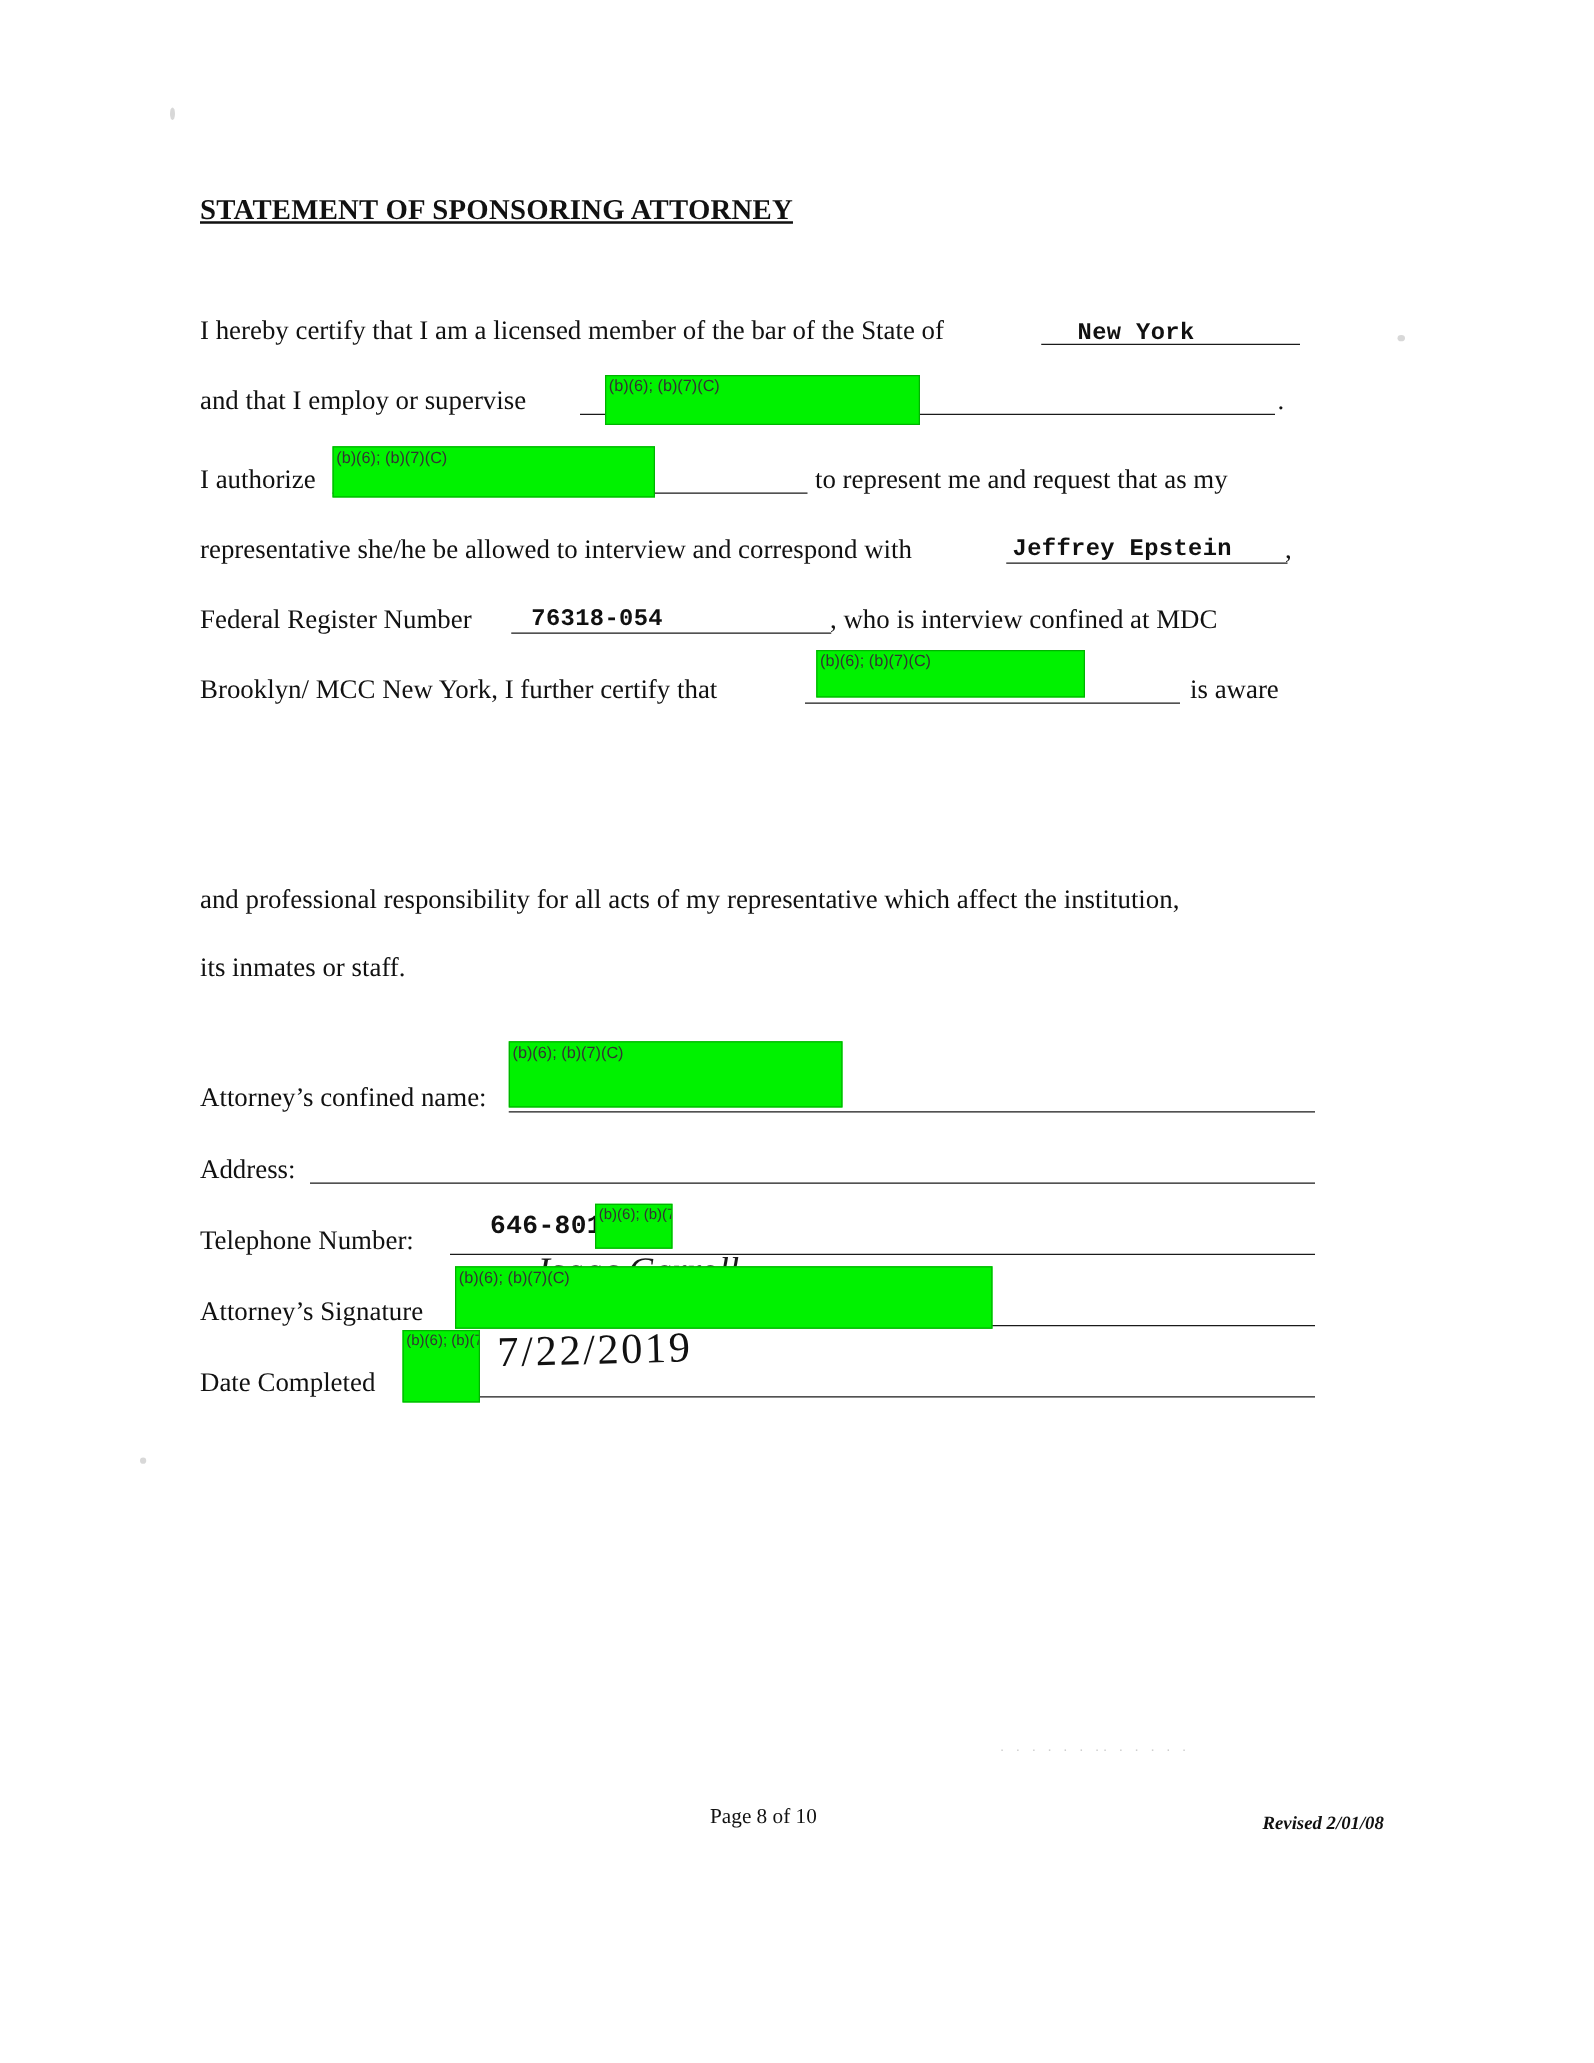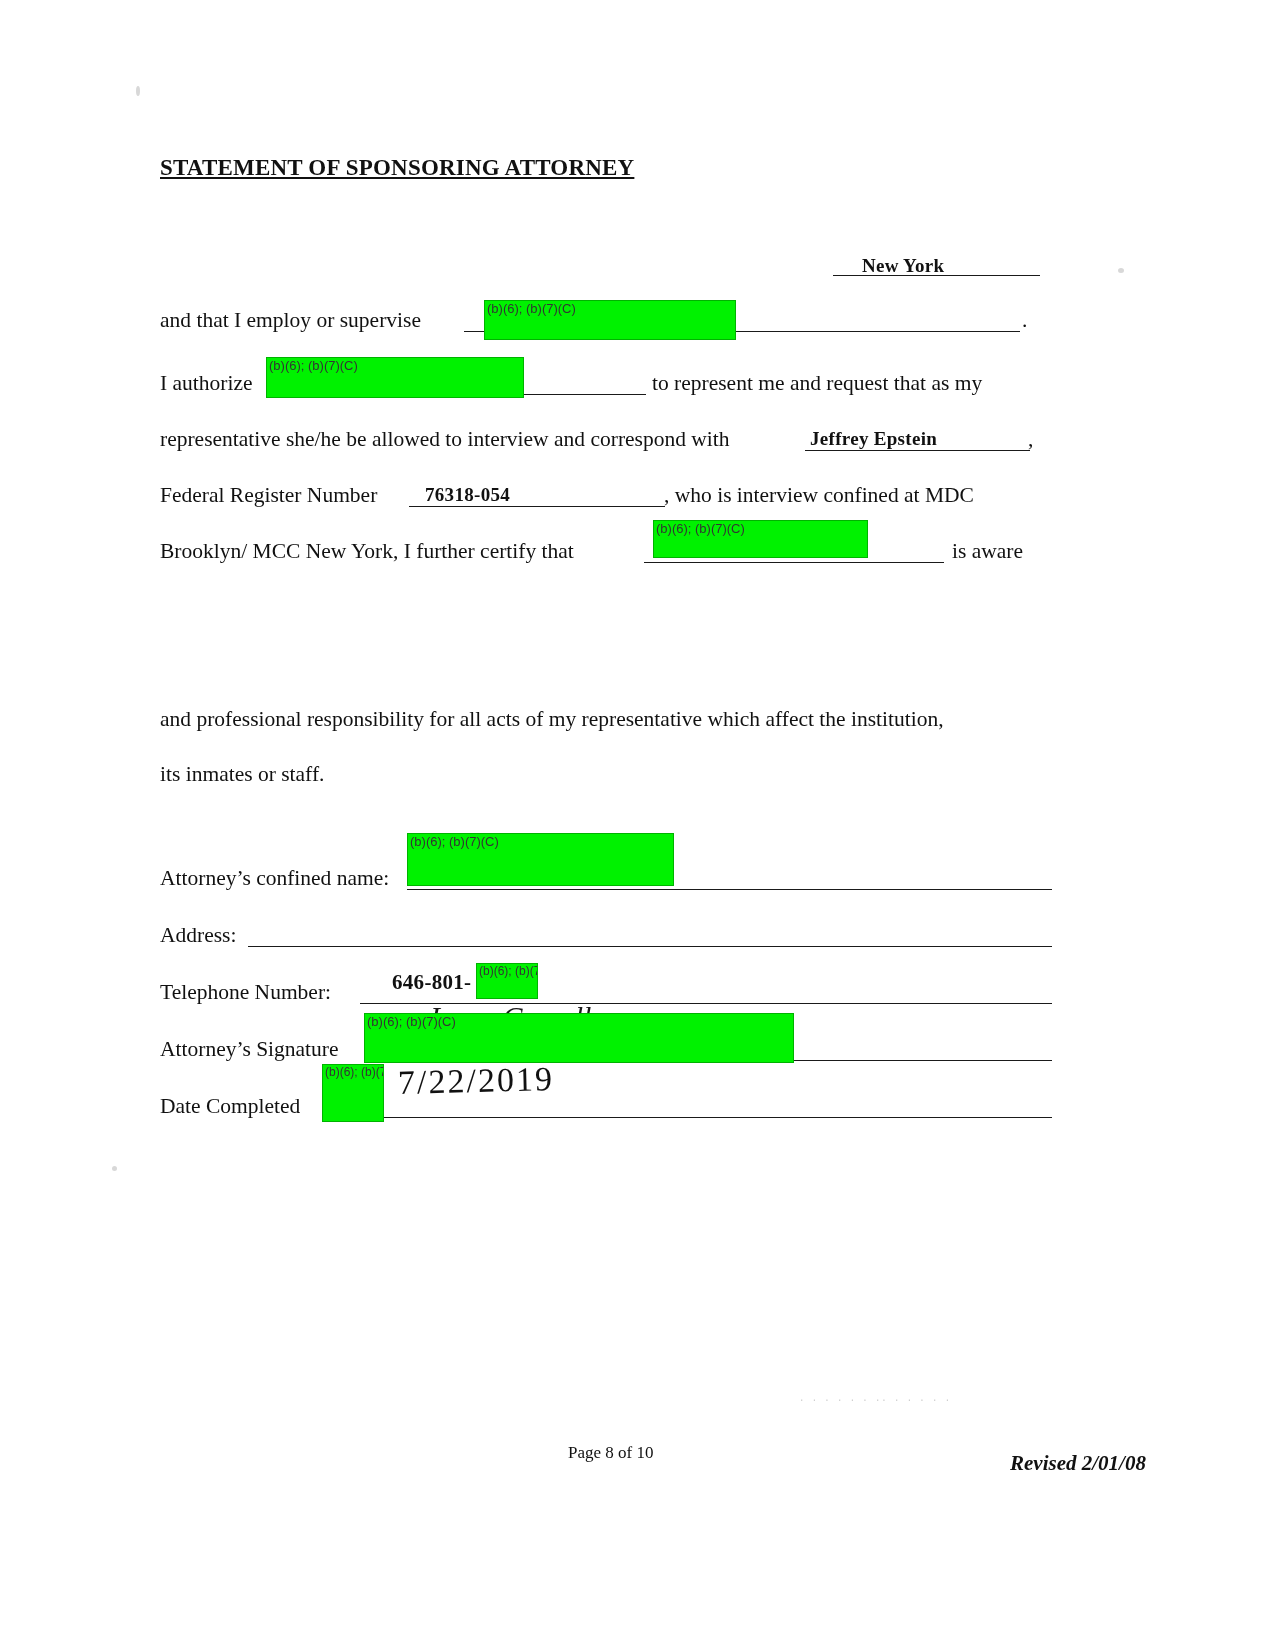--- a/index.html
+++ b/index.html
@@ -44,21 +44,21 @@
   }
 
   .line-rule {
     position: absolute;
     border-bottom: 1.5px solid #1a1a1a;
     height: 0;
   }
 
   .filled {
     position: absolute;
-    font-family: Liberation Serif, serif;
+    font-family: Liberation Mono, monospace;
     font-weight: bold;
     font-size: 19px;
     letter-spacing: 0.3px;
     color: #111;
     white-space: nowrap;
   }
 
   .redaction {
     position: absolute;
     background: #00f200;
@@ -95,21 +95,21 @@
     white-space: nowrap;
   }
 
   .footer-page {
     position: absolute;
     font-size: 17px;
     font-family: "Liberation Serif", serif;
   }
   .footer-rev {
     position: absolute;
-    font-size: 21px;
+    font-size: 15px;
     font-style: italic;
     font-weight: bold;
     font-family: "Liberation Serif", serif;
   }
 
   .smudge {
     position: absolute;
     color: #cfcfcf;
     font-size: 12px;
     font-family: "Liberation Sans", sans-serif;
@@ -121,20 +121,21 @@
 
 <div class="page">
 
   <div class="speck" style="left:136px; top:86px; width:4px; height:10px;"></div>
   <div class="speck" style="left:1118px; top:268px; width:6px; height:5px;"></div>
   <div class="speck" style="left:112px; top:1166px; width:5px; height:5px;"></div>
   <div class="smudge" style="left:800px; top:1390px;">. . .  . . .  ..  .  .  .  . .</div>
 
   <div class="doc-title">STATEMENT OF SPONSORING ATTORNEY</div>
 
+  <div class="body-text" style="top:252px;">I hereby certify that I am a licensed member of the bar of the State of</div>
   <div class="line-rule" style="left:833px; top:275px; width:207px;"></div>
   <div class="filled" style="left:862px; top:255px;">New York</div>
 
   <div class="body-text" style="top:308px;">and that I employ or supervise</div>
   <div class="line-rule" style="left:464px; top:331px; width:556px;"></div>
   <div class="body-text" style="left:1022px; top:308px;">.</div>
   <div class="redaction" style="left:484px; top:300px; width:252px; height:40px;">
     <span>(b)(6); (b)(7)(C)</span>
   </div>
 

